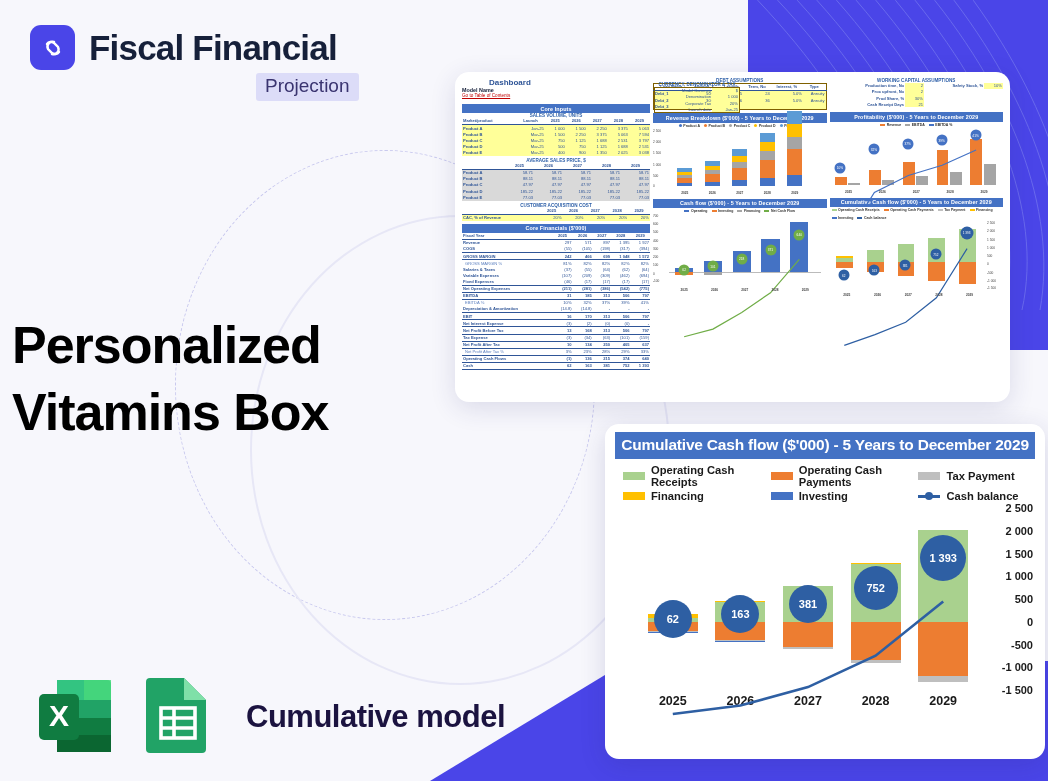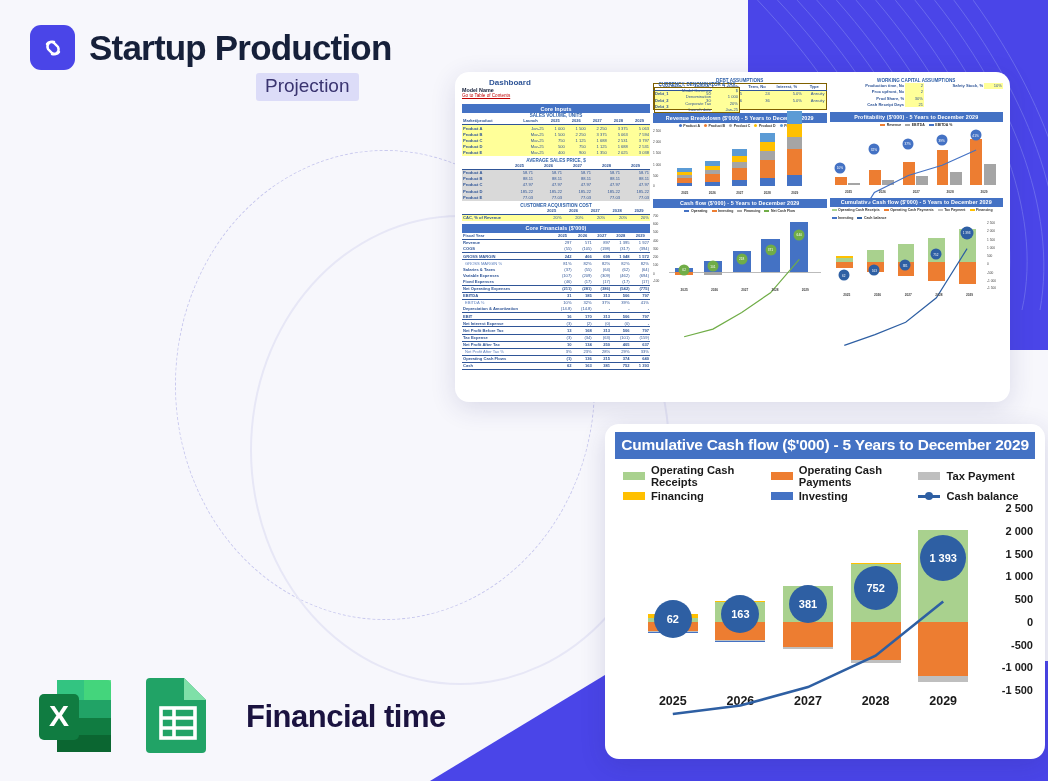--- a/index.html
+++ b/index.html
@@ -179,45 +179,49 @@
   <div class="arc-dashed"></div>
   <div class="arc-solid"></div>
 
   <div class="logo-row">
     <div class="logo-mark">
       <svg width="30" height="30" viewBox="0 0 30 30">
         <path d="M9 11 a5 5 0 0 1 7 -1 l4 4 a5 5 0 0 1 -6 7" fill="none" stroke="#fff" stroke-width="2.4" stroke-linecap="round"></path>
         <path d="M21 19 a5 5 0 0 1 -7 1 l-4 -4 a5 5 0 0 1 6 -7" fill="none" stroke="#fff" stroke-width="2.4" stroke-linecap="round"></path>
       </svg>
     </div>
-    <div class="logo-text">Startup Production</div>
+    <div class="logo-text">Fiscal Financial</div>
   </div>
   <div class="logo-sub">Projection</div>
 
+  <div class="headline">
+    <div>Personalized</div>
+    <div>Vitamins Box</div>
+  </div>
 
   <div class="footer">
     <svg width="85" height="85" viewBox="0 0 85 85">
       <rect x="24" y="6" width="54" height="72" rx="4" fill="#21a366"></rect>
       <rect x="24" y="6" width="27" height="20" fill="#33c481"></rect>
       <rect x="51" y="6" width="27" height="20" fill="#4ade80" opacity=".85"></rect>
       <rect x="51" y="26" width="27" height="18" fill="#21a366"></rect>
       <rect x="24" y="44" width="54" height="17" fill="#107c41"></rect>
       <rect x="24" y="61" width="54" height="17" fill="#0b6631"></rect>
       <rect x="6" y="20" width="40" height="46" rx="5" fill="#107c41"></rect>
       <text x="26" y="52" font-family="Liberation Sans, sans-serif" font-size="30" font-weight="bold" fill="#fff" text-anchor="middle">X</text>
     </svg>
     <svg width="80" height="85" viewBox="0 0 80 85">
       <path d="M8 8 a4 4 0 0 1 4 -4 h34 l22 22 v49 a4 4 0 0 1 -4 4 h-52 a4 4 0 0 1 -4 -4z" fill="#21a366"></path>
       <path d="M46 4 l22 22 h-22z" fill="#7fe0a8"></path>
       <rect x="23" y="34" width="34" height="30" fill="none" stroke="#fff" stroke-width="3.6"></rect>
       <line x1="23" y1="44" x2="57" y2="44" stroke="#fff" stroke-width="3.6"></line>
       <line x1="23" y1="54" x2="57" y2="54" stroke="#fff" stroke-width="3.6"></line>
       <line x1="36" y1="34" x2="36" y2="64" stroke="#fff" stroke-width="3.6"></line>
     </svg>
-    <div class="fin-label">Financial time</div>
+    <div class="fin-label">Cumulative model</div>
   </div>
 
   <div class="dash-card">
     <div class="dash-grid">
 
       <div>
         <div class="dash-title">Dashboard</div>
         <div class="dash-sub">Model Name</div>
         <div class="dash-link">Go to Table of Contents</div>
 

